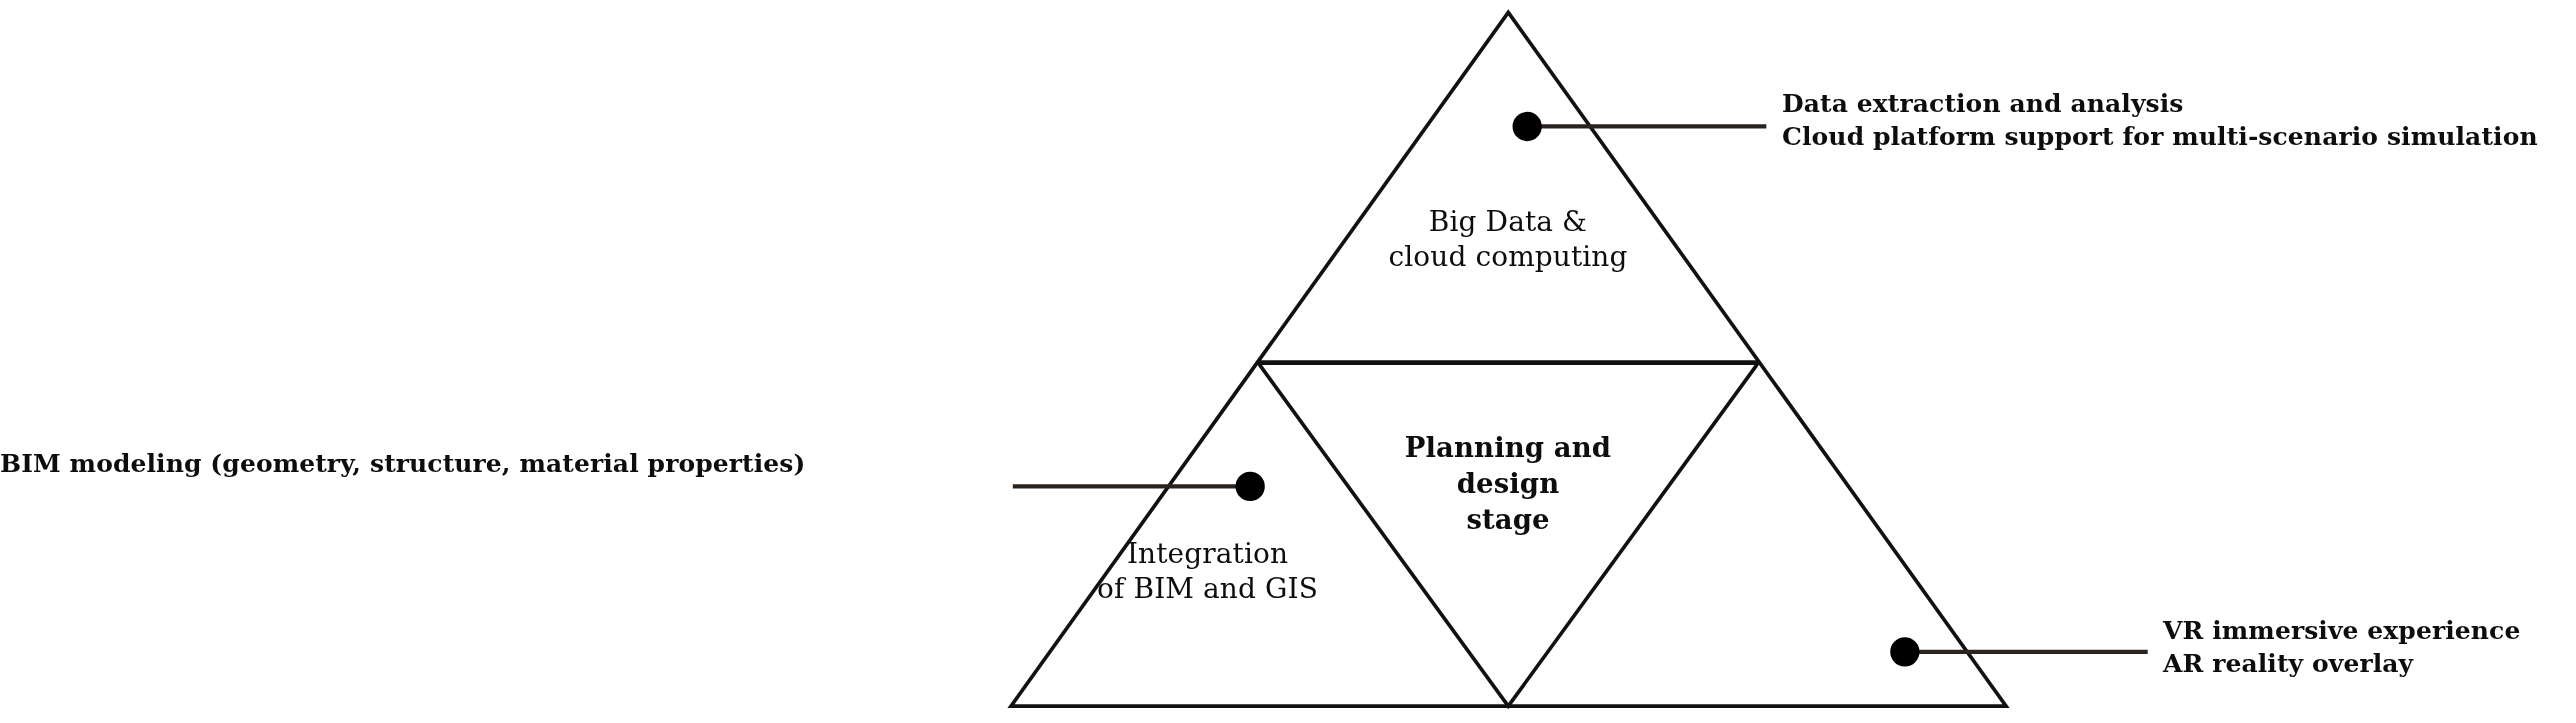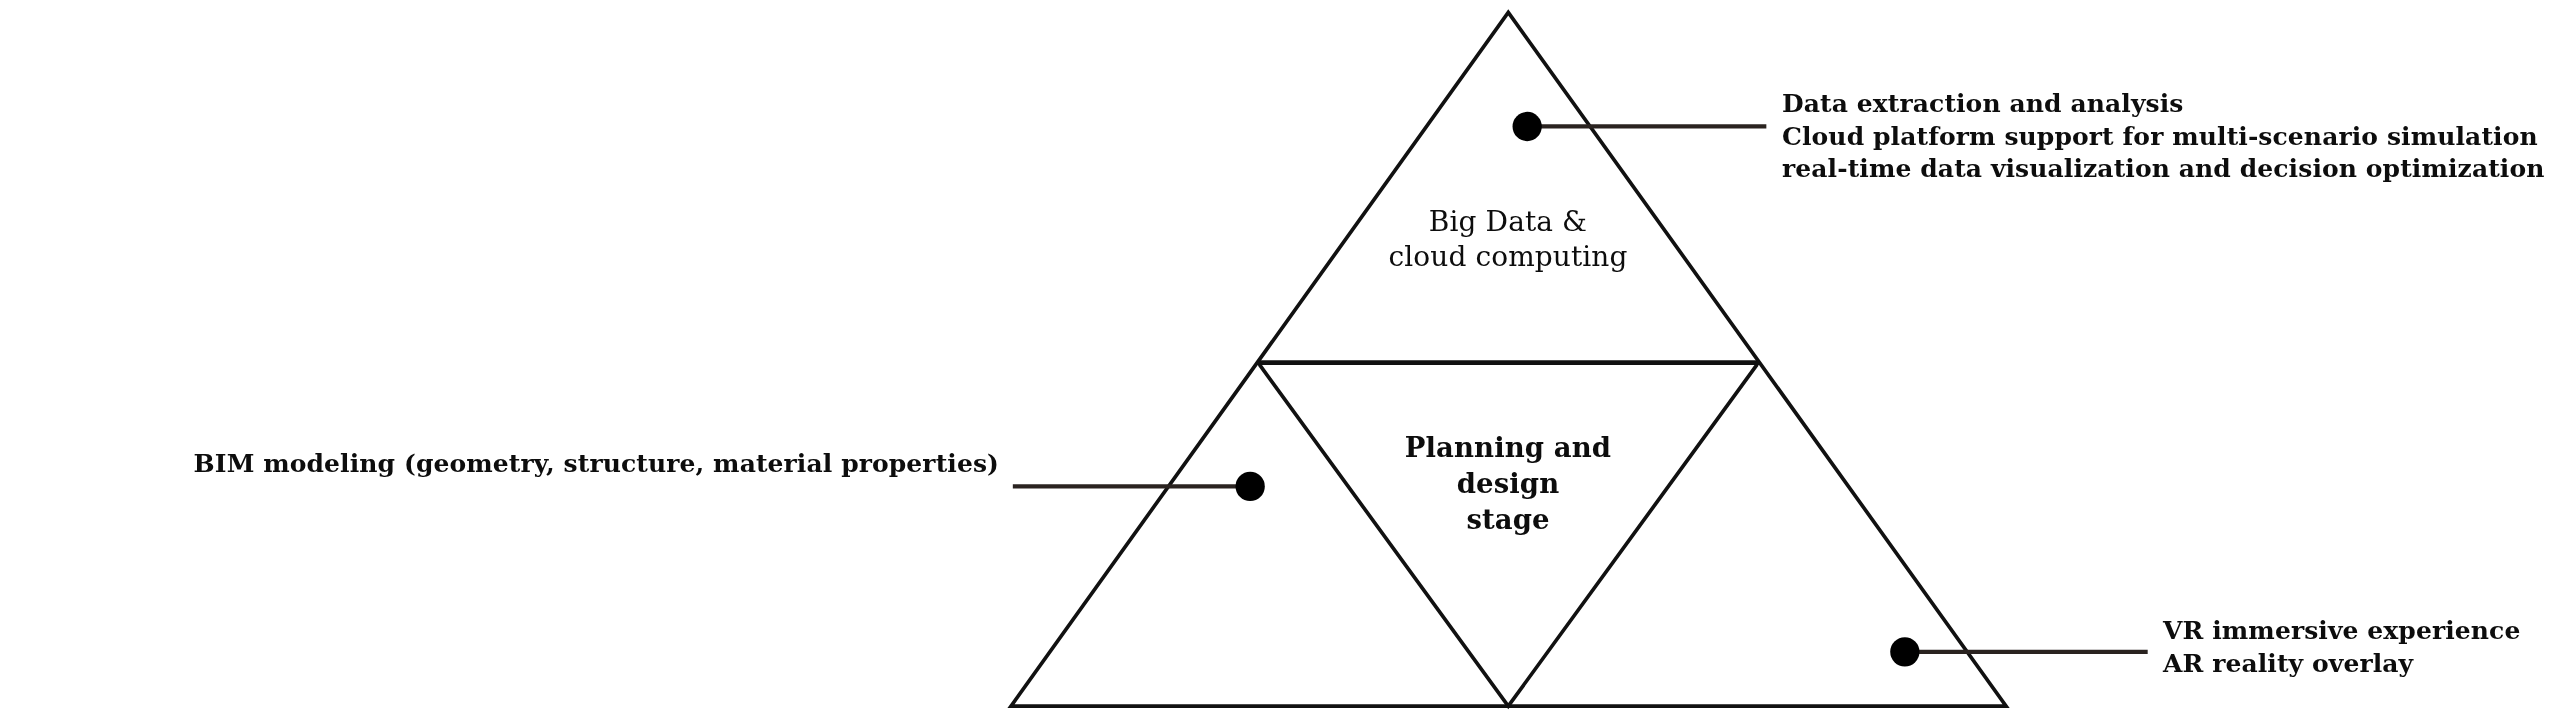--- a/index.html
+++ b/index.html
@@ -51,21 +51,20 @@
     font-weight: bold;
   }
   .annotation .ann-line {
     display: block;
     white-space: pre;
   }
   .annotation.right-side {
     text-align: left;
   }
   .annotation.left-side {
-    text-align: right;
   }
 </style>
 </head>
 <body>
 
 <div id="diagram-root">
 
   <svg class="geometry" viewBox="0 0 4222 1186">
 
     <polygon points="2472,20 3288,1157 1657,1157" fill="none" stroke="#111111" stroke-width="6" stroke-linejoin="miter"></polygon>
@@ -85,26 +84,27 @@
 
   </svg>
 
   <div class="tri-label" style="left:1264px; top:205px; width:488px;">Big Data &amp;
 cloud computing</div>
 
   <div class="tri-label center-label" style="left:1325px; top:430px; width:366px;">Planning and
 design
 stage</div>
 
+  <div class="tri-label" style="left:1049px; top:537px; width:317px;">Integration
+of BIM and GIS</div>
 
 
   <div class="annotation right-side" style="left:1782px; top:88px; width:787px;">
     <span class="ann-line">Data extraction and analysis</span>
     <span class="ann-line">Cloud platform support for multi-scenario simulation</span>
-    <span class="ann-line">real-time data visualization and decision optimization</span>
   </div>
 
   <div class="annotation left-side" style="left:0px; top:448px; width:999px;">
     <span class="ann-line">BIM modeling (geometry, structure, material properties)</span>
   </div>
 
   <div class="annotation right-side" style="left:2163px; top:615px; width:415px;">
     <span class="ann-line">VR immersive experience</span>
     <span class="ann-line">AR reality overlay</span>
   </div>

